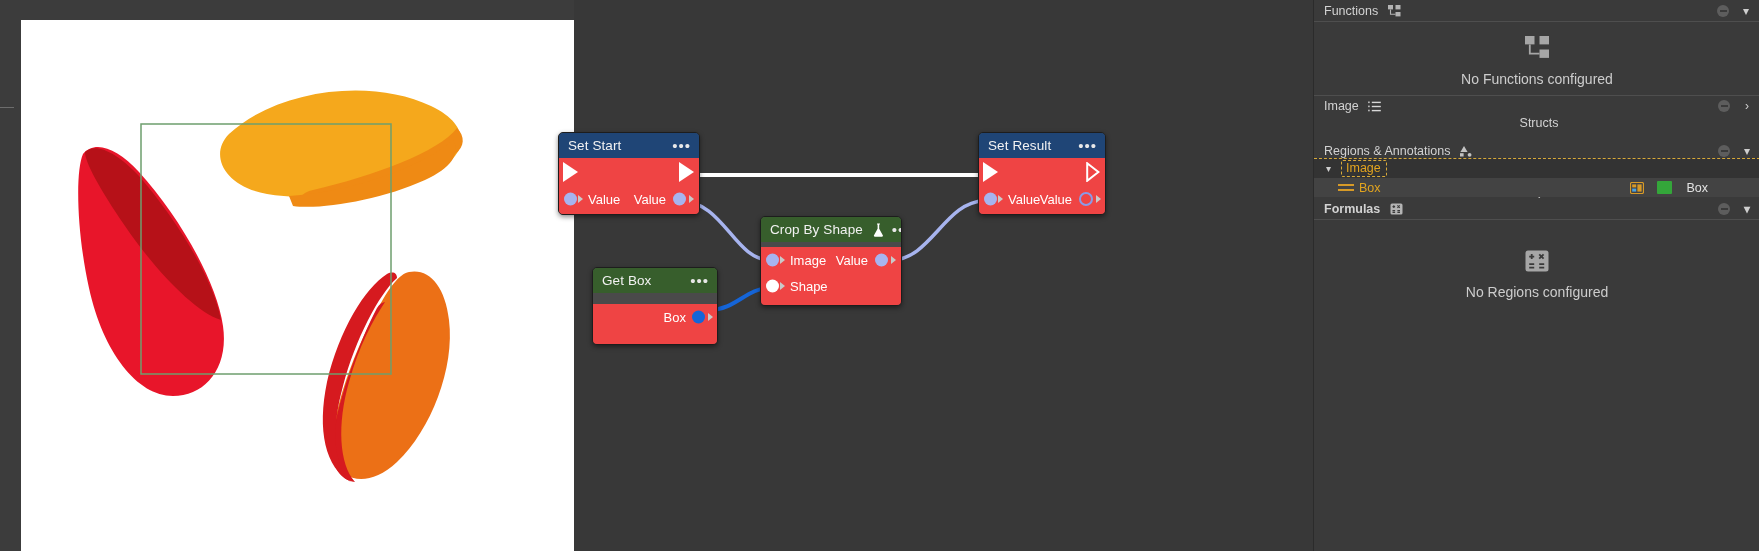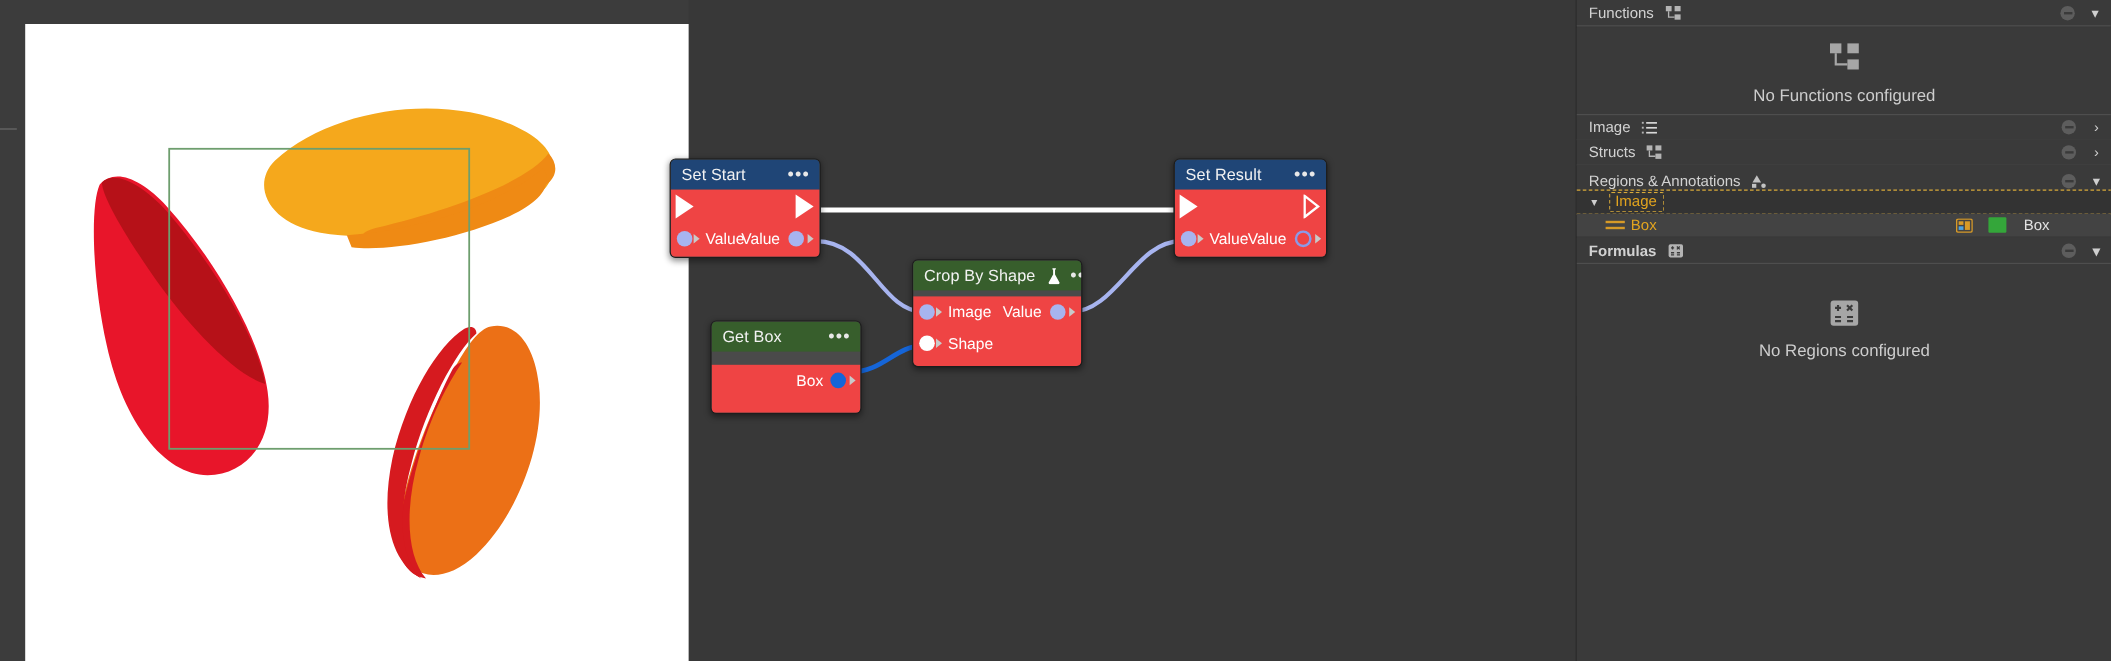--- a/index.html
+++ b/index.html
@@ -215,21 +215,21 @@
 
       <path d="M -70 205 C -30 205, -20 201, 0 201" stroke="#a7b4ef" stroke-width="3.5" fill="none"></path>
 
       <path d="M 106 201 C 150 201, 160 260, 196 260" stroke="#a7b4ef" stroke-width="3.5" fill="none"></path>
 
       <path d="M 318 260 C 356 260, 372 201, 410 201" stroke="#a7b4ef" stroke-width="3.5" fill="none"></path>
 
       <path d="M 135 310 C 162 310, 172 288, 196 288" stroke="#1565d8" stroke-width="4" fill="none"></path>
     </svg>
 
-    <div class="node" style="left:-16px; top:132px; width:126px;">
+    <div class="node" style="left:-16px; top:132px; width:142px;">
       <div class="node-header blue">
         <span class="node-title">Set Start</span>
         <span class="node-header-spacer"></span>
         <span class="ellipsis-icon">•••</span>
       </div>
       <div class="node-body" style="height:56px;">
         <div class="row row-exec">
           <span class="exec-arrow-in"></span>
           <span class="exec-arrow-out"></span>
         </div>
@@ -357,21 +357,21 @@
           <rect x="3.8" y="8.9" width="9" height="1.4" fill="#d8d8d8"></rect>
         </svg>
       </span>
       <span class="section-head-spacer"></span>
       <span class="head-btn">
           <i class="minus-circ"></i>
         </span>
       <span class="head-btn chev">›</span>
     </div>
 
-    <div class="section-head" style="position:absolute; left:0; top:116px; width:446px;">
+    <div class="section-head" style="position:absolute; left:0; top:116px; width:446px;flex-direction:column;">
       <span>Structs</span>
       <span class="head-btn">
         <svg class="ic" width="13" height="12" viewBox="0 0 13 12">
           <rect x="0" y="0" width="5" height="4.4" fill="#b4b4b4"></rect>
           <rect x="7.5" y="0" width="5" height="4.4" fill="#b4b4b4"></rect>
           <rect x="7.5" y="7" width="5" height="4.4" fill="#b4b4b4"></rect>
           <path d="M2.5 4.4 V9.2 H7.5" stroke="#b4b4b4" stroke-width="1.1" fill="none"></path>
         </svg>
       </span>
       <span class="section-head-spacer"></span>

